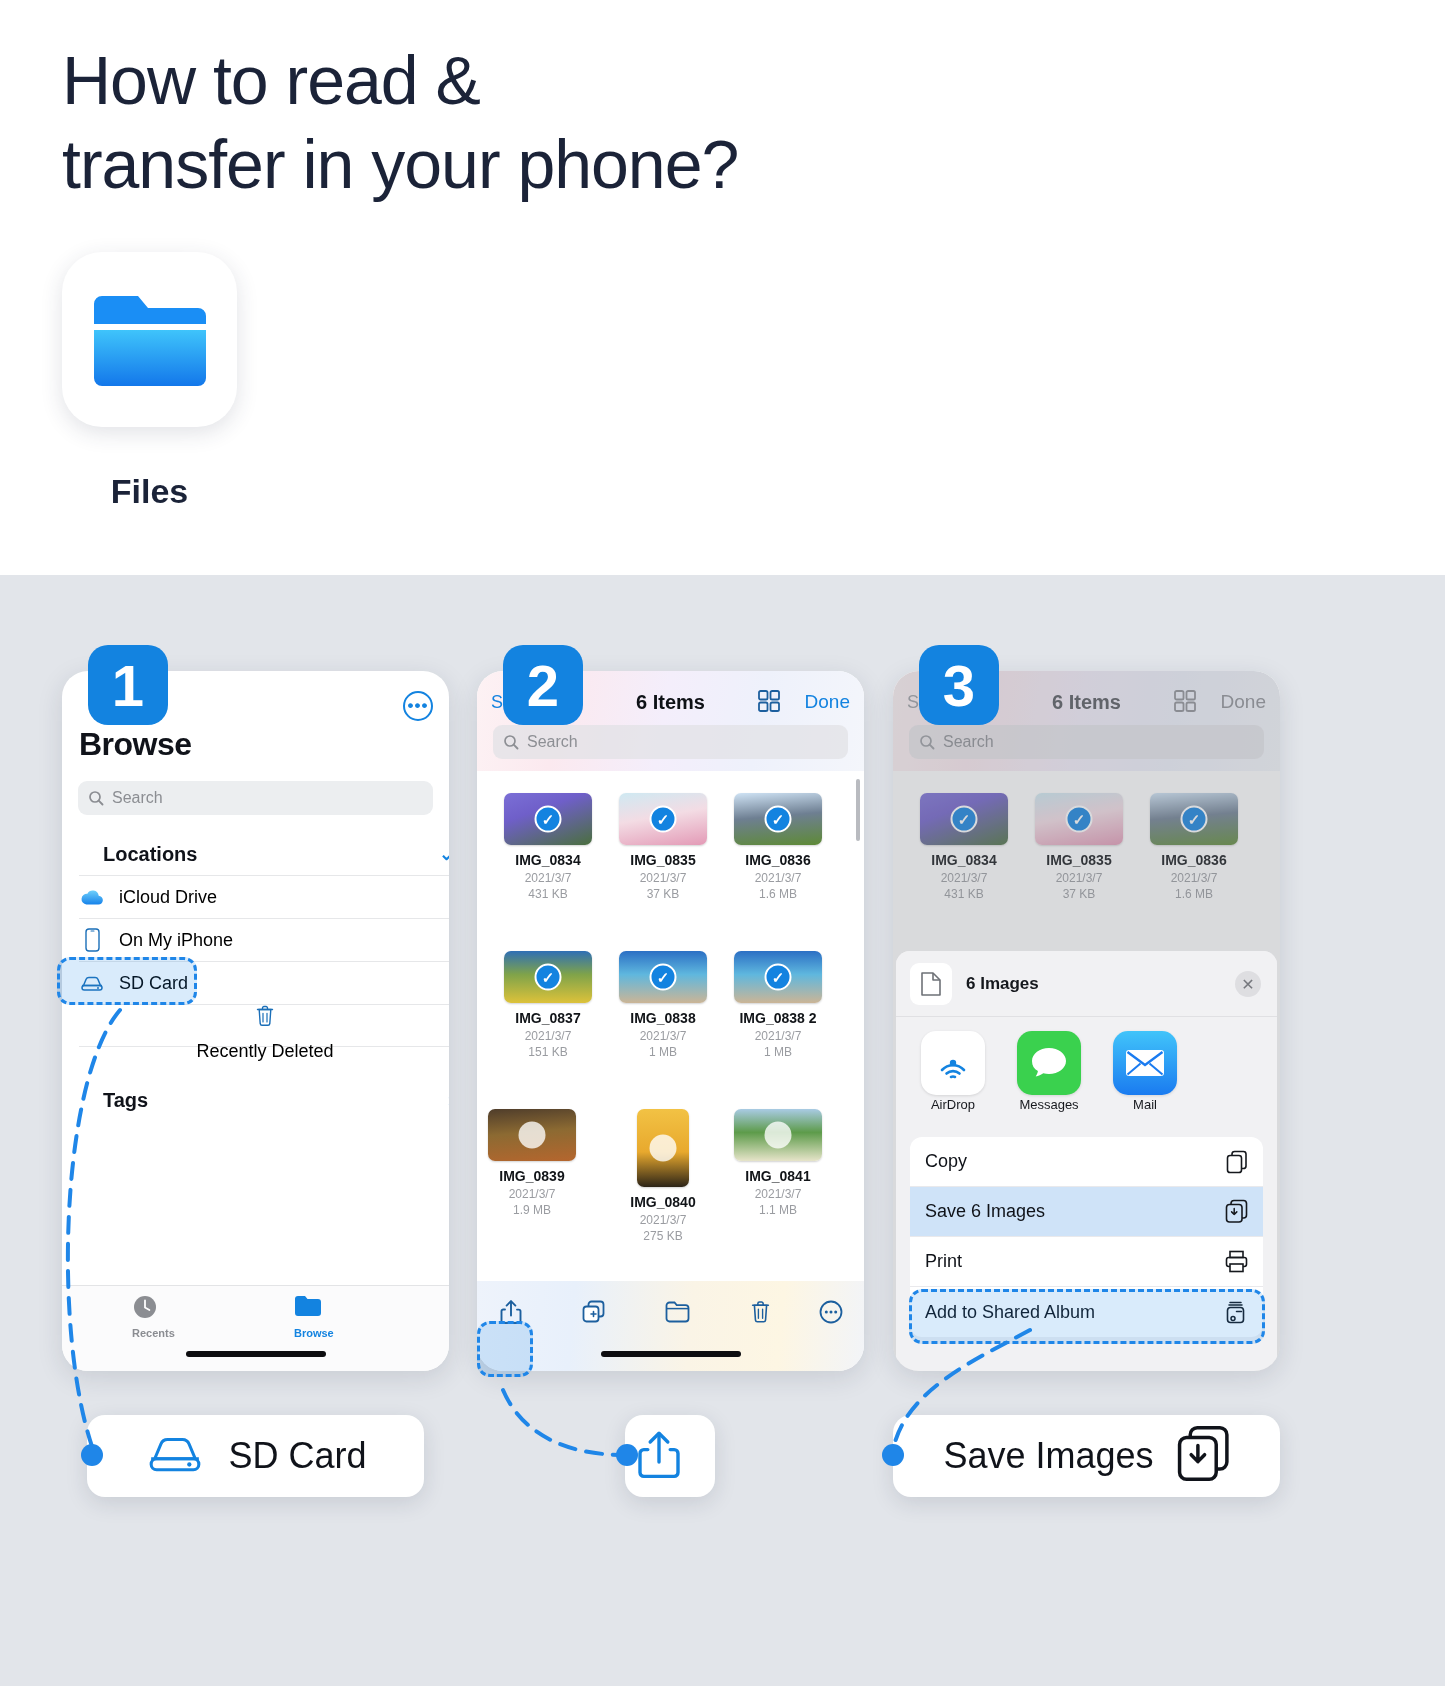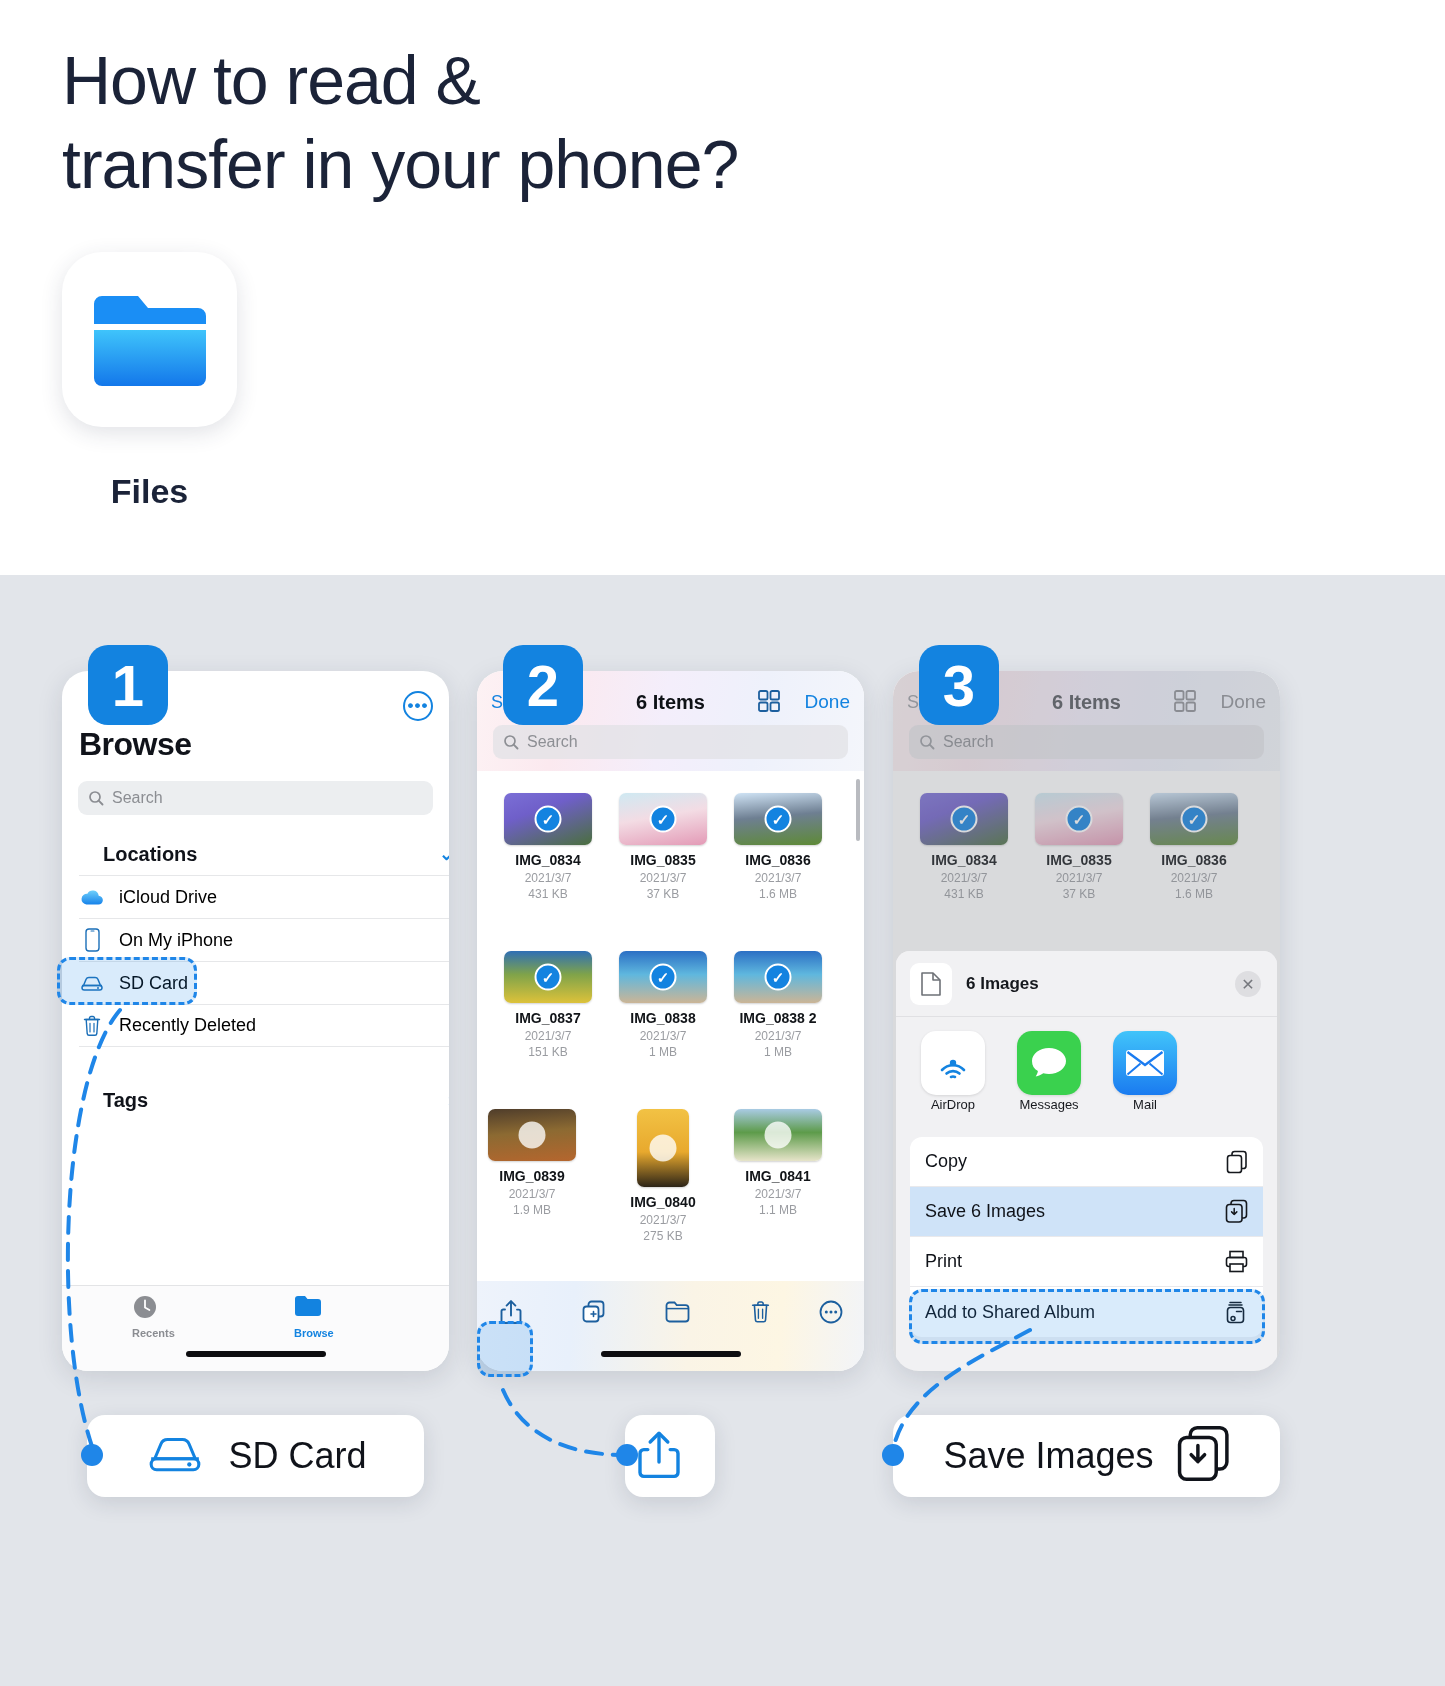--- a/index.html
+++ b/index.html
@@ -96,21 +96,21 @@
   .row {
     position: absolute; left: 17px; width: 372px; height: 43px;
     display: flex; align-items: center; gap: 14px;
     border-top: 1px solid #e6e7e9; font-size: 18px; color: #000000;
   }
   .row .ic { width: 26px; display: flex; justify-content: center; align-items: center; }
   #row-icloud { top: 204px; }
   #row-oniphone { top: 247px; }
   #row-sdcard { top: 290px; }
   #row-deleted { top: 333px; }
-  #row-deleted { border-bottom: 1px solid #e6e7e9; }
+  #row-deleted { border-bottom: 1px solid #e6e7e9; flex-direction: column; }
 
   .hl-box {
     position: absolute; border: 3px dashed #1f86e8; border-radius: 13px;
     background: rgba(31,134,232,.17); z-index: 25; pointer-events: none;
   }
   #hl1 { left: 57px; top: 382px; width: 140px; height: 48px; }
 
   .p1-tabbar {
     position: absolute; left: 0; bottom: 0; width: 387px; height: 86px;
     background: #fbfbfc; border-top: 1px solid #e3e4e6;

